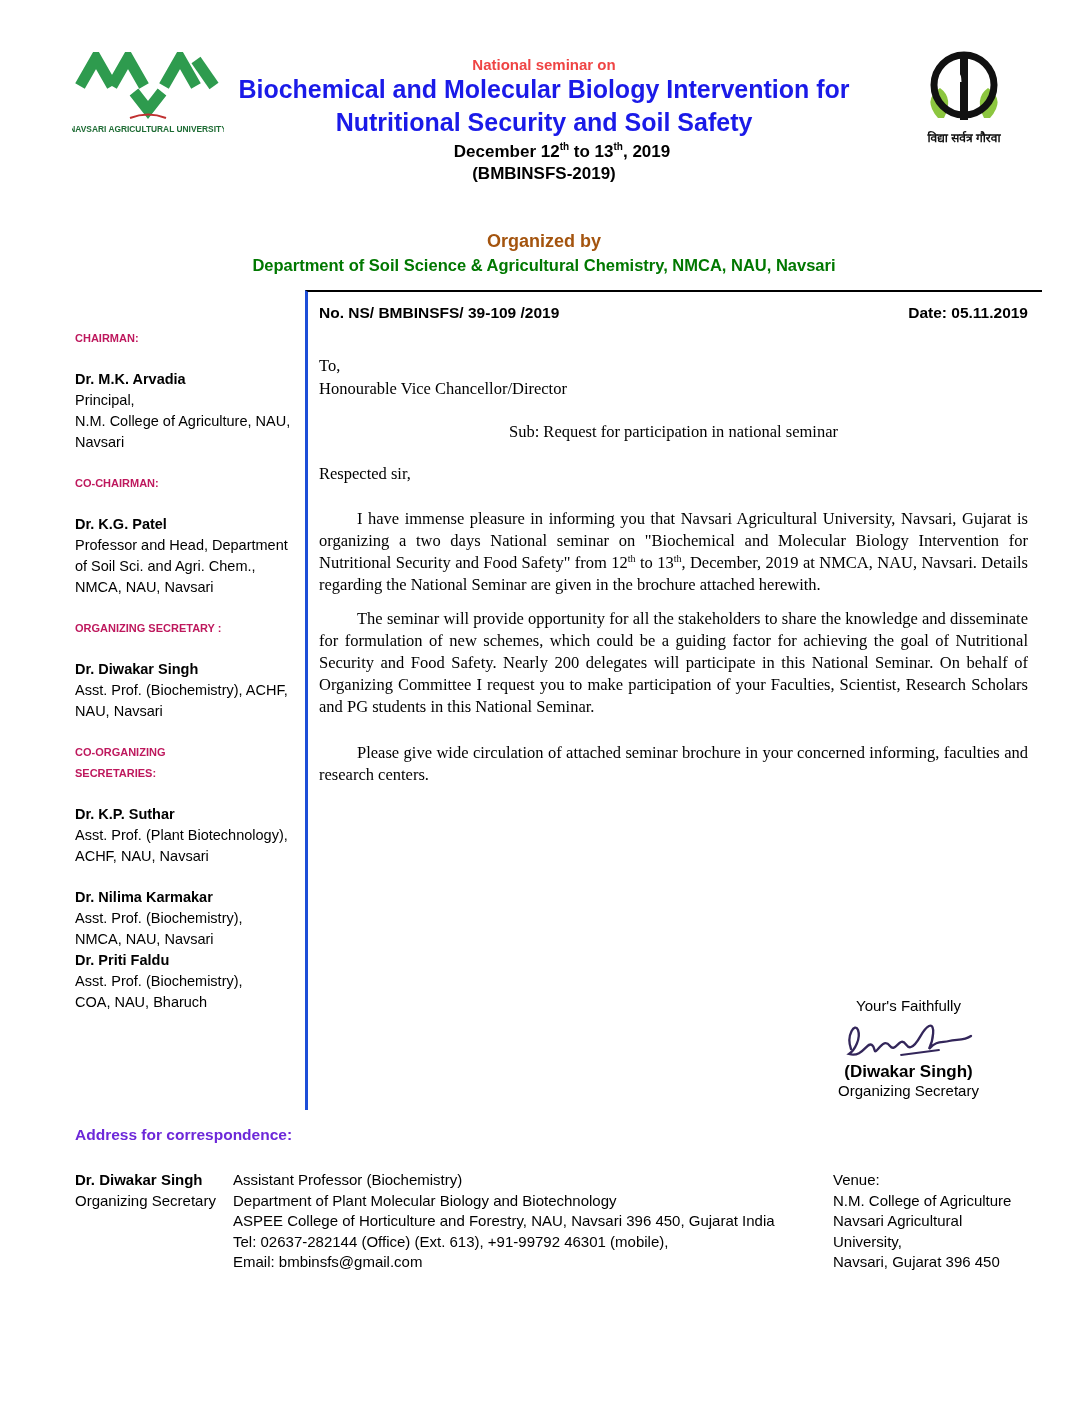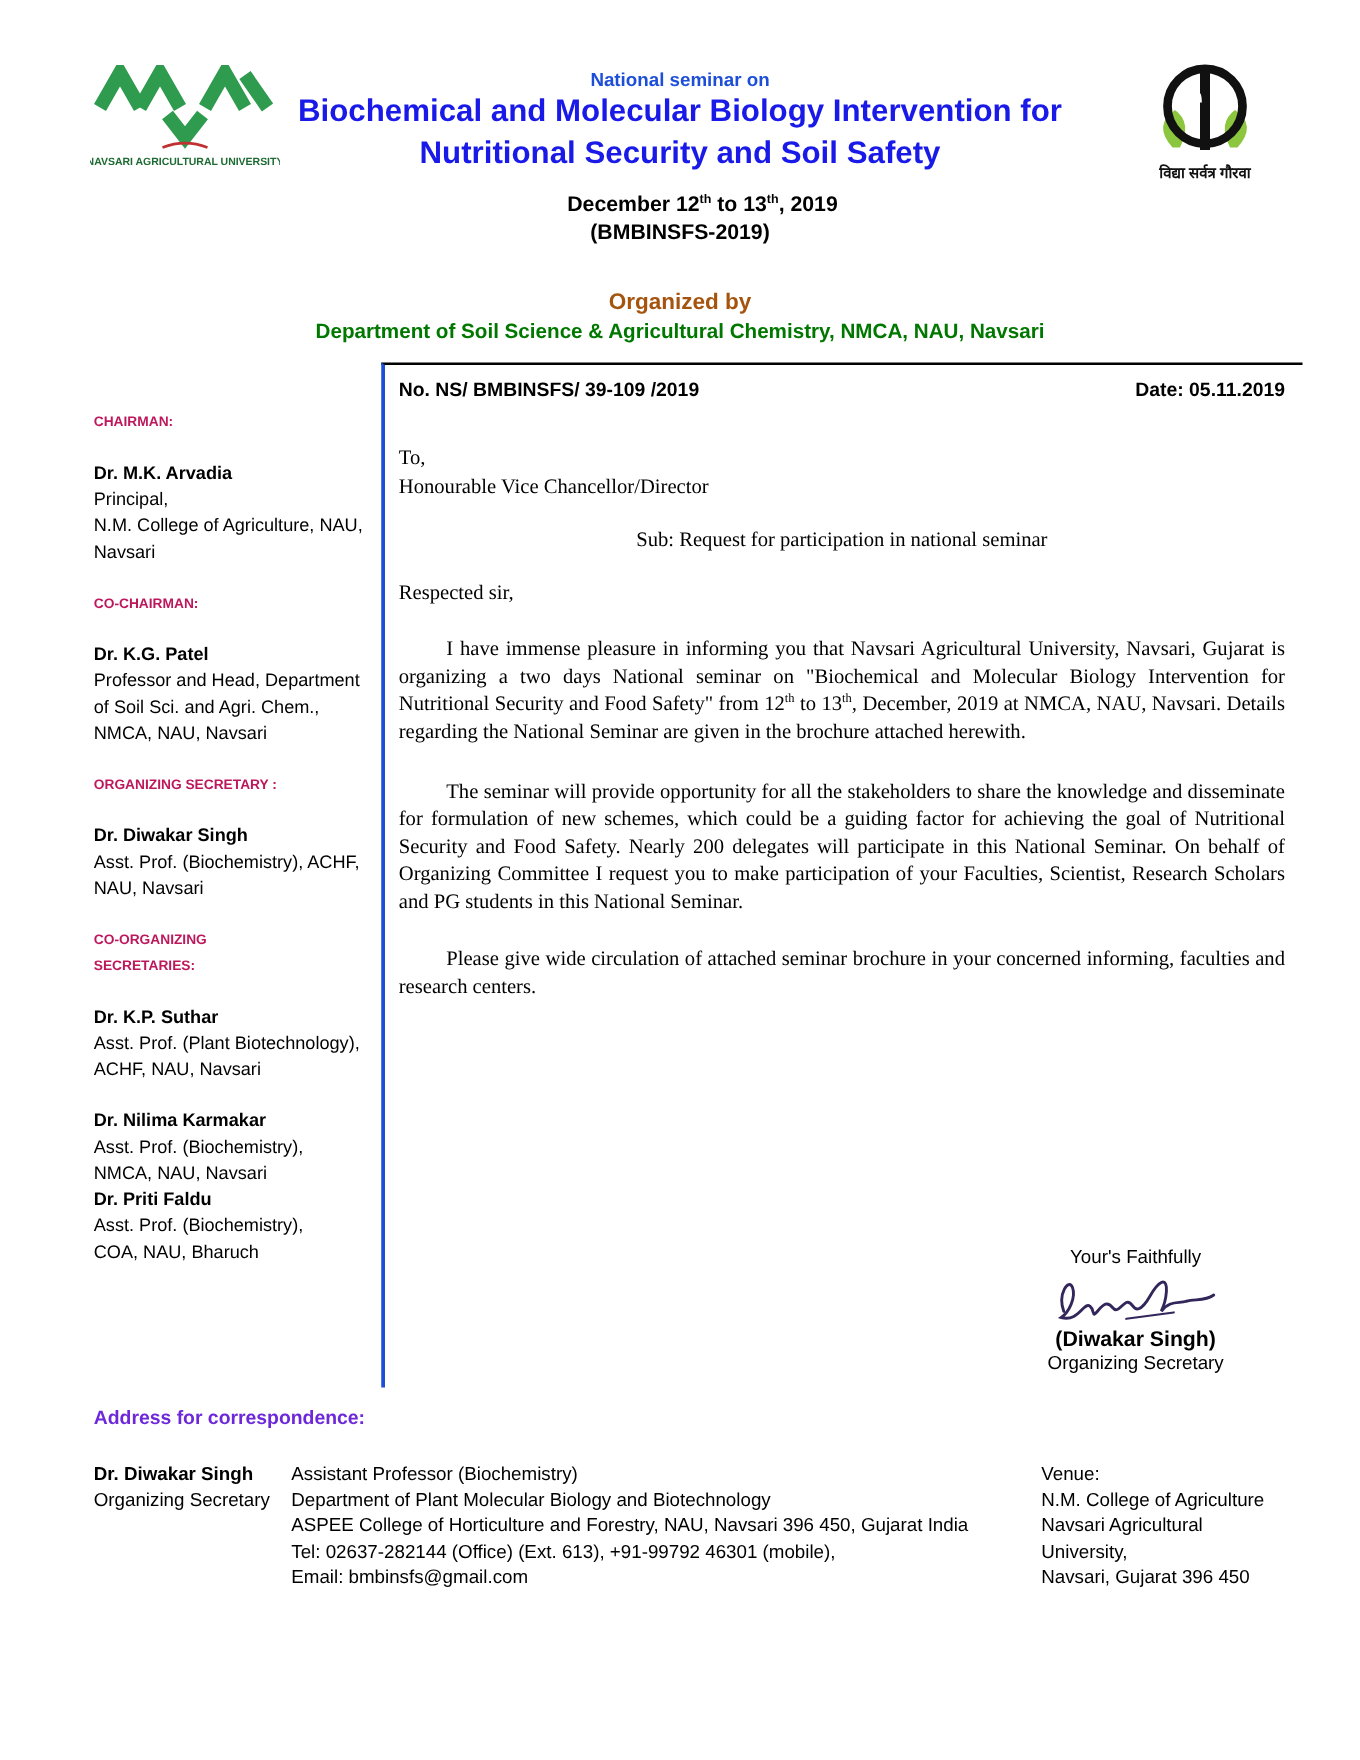--- a/index.html
+++ b/index.html
@@ -6,23 +6,23 @@
   html,body { background:#ffffff; }
   .page {
     position:relative; width:1088px; height:1408px; background:#ffffff;
     font-family:"Liberation Sans", sans-serif; color:#000;
     overflow:hidden;
   }
   
   .logo-left { position:absolute; left:72px; top:52px; }
   .logo-right { position:absolute; left:908px; top:46px; }
   .header-text { position:absolute; left:0; right:0; top:56px; text-align:center; }
-  .nat-sem { color:#1d4ed8; font-weight:bold; font-size:15px; }
+  .nat-sem { color:#ef4444; font-weight:bold; font-size:15px; }
   .title-line { color:#1A1AE8; font-weight:bold; font-size:25px; line-height:33px; }
-  .hdate { font-weight:bold; font-size:17px; margin-top:15px;padding-left:36px; }
+  .hdate { font-weight:bold; font-size:17px; margin-top:3px;padding-left:36px; }
   .hdate sup, .para sup { font-size:10px; line-height:0; vertical-align:super; }
   .hcode { font-weight:bold; font-size:17px; margin-top:2px; }
   .organized { position:absolute; left:0; right:0; top:231px; text-align:center; }
   .orgby { color:#A4540E; font-weight:bold; font-size:18px; }
   .orgdept { color:#007800; font-weight:bold; font-size:16.5px; margin-top:4px;text-align:center; }
   
   .sidebar { position:absolute; left:75px; top:328px; width:235px; font-size:14.5px; line-height:21px; }
   .sb-h { color:#be185d; font-weight:bold; font-size:11px; }
   .sb-n { font-weight:bold; }
   .mt20 { margin-top:20px; }
@@ -31,21 +31,21 @@
     position:absolute; left:305px; top:290px; width:737px; height:820px;
     border-top:2px solid #000; border-left:3px solid #1d4ed8;
     padding:12px 14px 0 11px;
     font-family:"Liberation Serif", serif; font-size:16.5px;
   }
   .refrow { display:flex; justify-content:space-between; font-family:"Liberation Sans", sans-serif; font-size:15.5px; font-weight:bold; }
   .to-block { margin-top:32px; line-height:23px; }
   .subject { text-align:center; margin-top:22px; }
   .salutation { margin-top:22px; }
   .para { margin-top:24px; line-height:22px; text-align:justify; text-indent:38px; }
-  .para.p2 { margin-top:26px; }
+  .para.p2 { margin-top:12px; }
   .sig-block { position:absolute; top:705px; right:36px; width:195px; text-align:center;
                font-family:"Liberation Sans", sans-serif; font-size:15px; }
   .sig-name { font-weight:bold; font-size:17px; margin-top:1px; }
   .sig-role { font-size:15px; }
   
   .foot-head { position:absolute; left:75px; top:1126px; color:#6d28d9; font-weight:bold; font-size:15.5px; }
   .foot-row { position:absolute; left:75px; top:1170px; width:960px; display:flex; font-size:15px; line-height:20.5px; }
   .fcol1 { width:158px; }
   .fcol1 .fname { font-weight:bold; }
   .fcol2 { width:600px; white-space:nowrap; }

